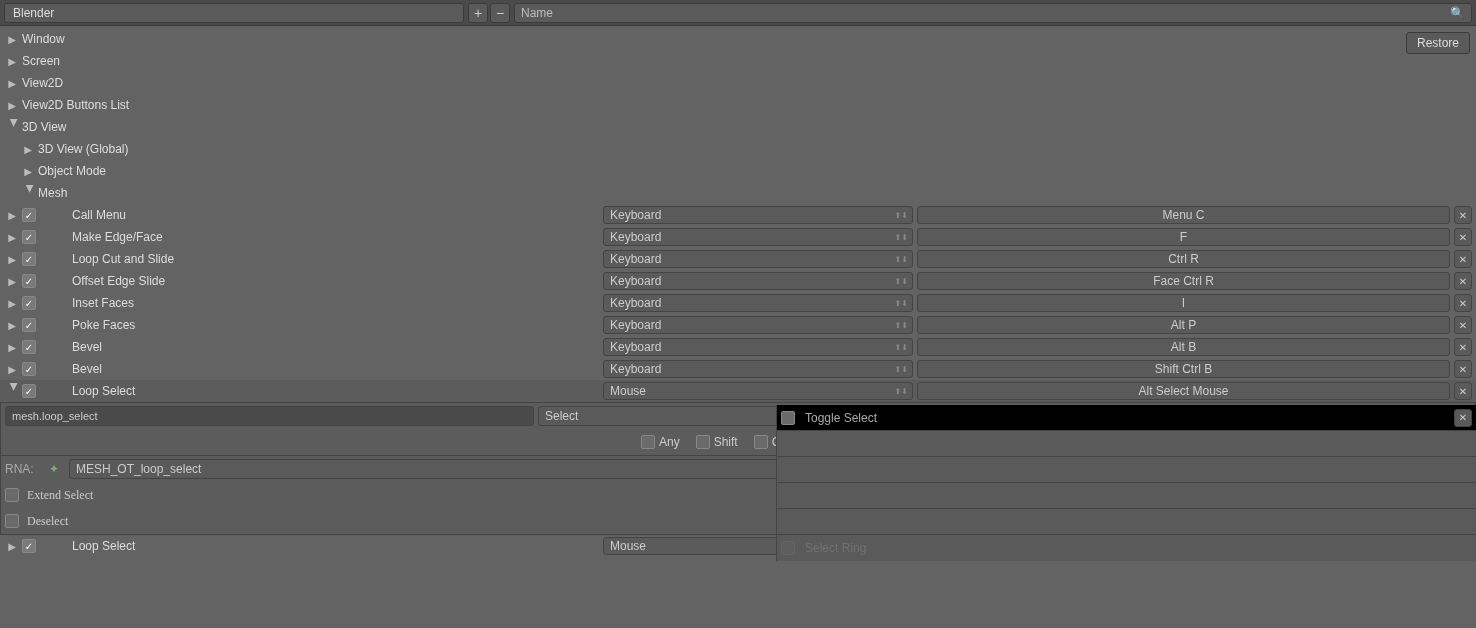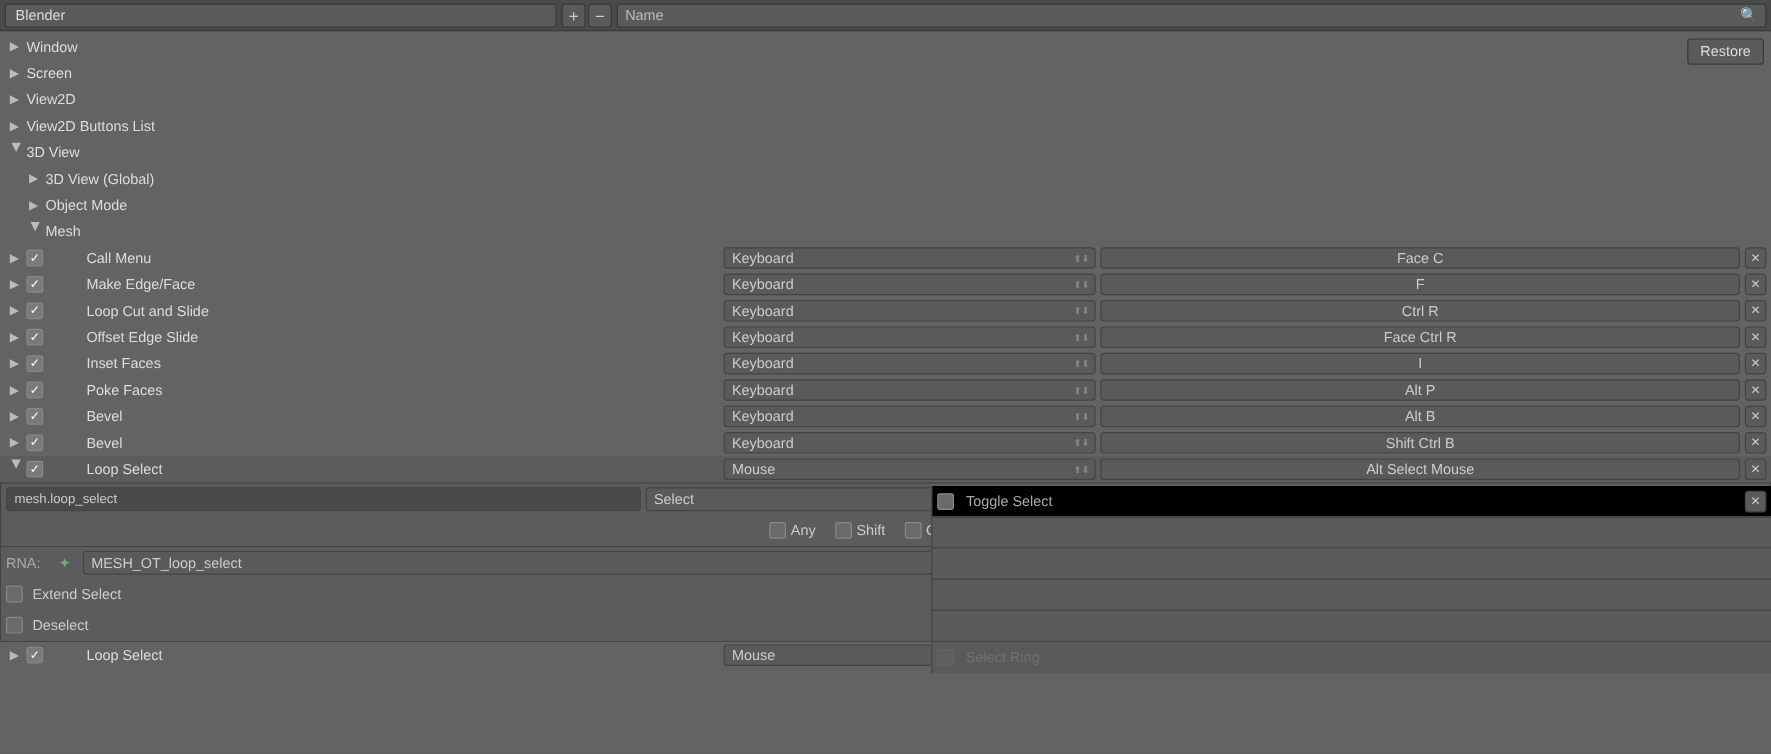--- a/index.html
+++ b/index.html
@@ -323,20 +323,21 @@
       color: #ccc;
     }
 
     .prop-row {
       display: flex;
       align-items: center;
       height: 26px;
       padding: 0 4px;
       gap: 4px;
       background: #5c5c5c;
+      font-family: Liberation Serif, serif;
     }
     .prop-name {
       flex: 1;
       color: #ccc;
       padding-left: 4px;
     }
 
     
     .toggle-row {
       display: flex;
@@ -433,21 +434,21 @@
 
     <div class="mesh-row">
       <div class="mesh-indent">
         <span class="arrow">▶</span>
         <div class="cb checked"></div>
       </div>
       <div class="mesh-name">Call Menu</div>
       <div class="input-type">
         <span>Keyboard</span>
       </div>
-      <div class="key-value">Face C</div>
+      <div class="key-value">Menu C</div>
       <div class="close-btn">✕</div>
     </div>
 
     <div class="mesh-row">
       <div class="mesh-indent">
         <span class="arrow">▶</span>
         <div class="cb checked"></div>
       </div>
       <div class="mesh-name">Make Edge/Face</div>
       <div class="input-type">

